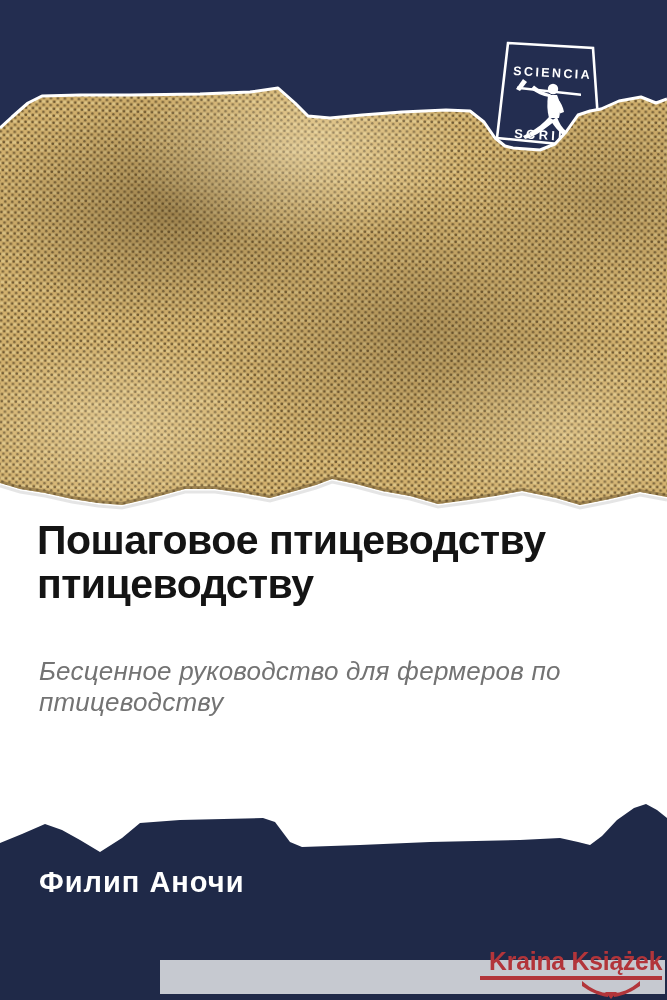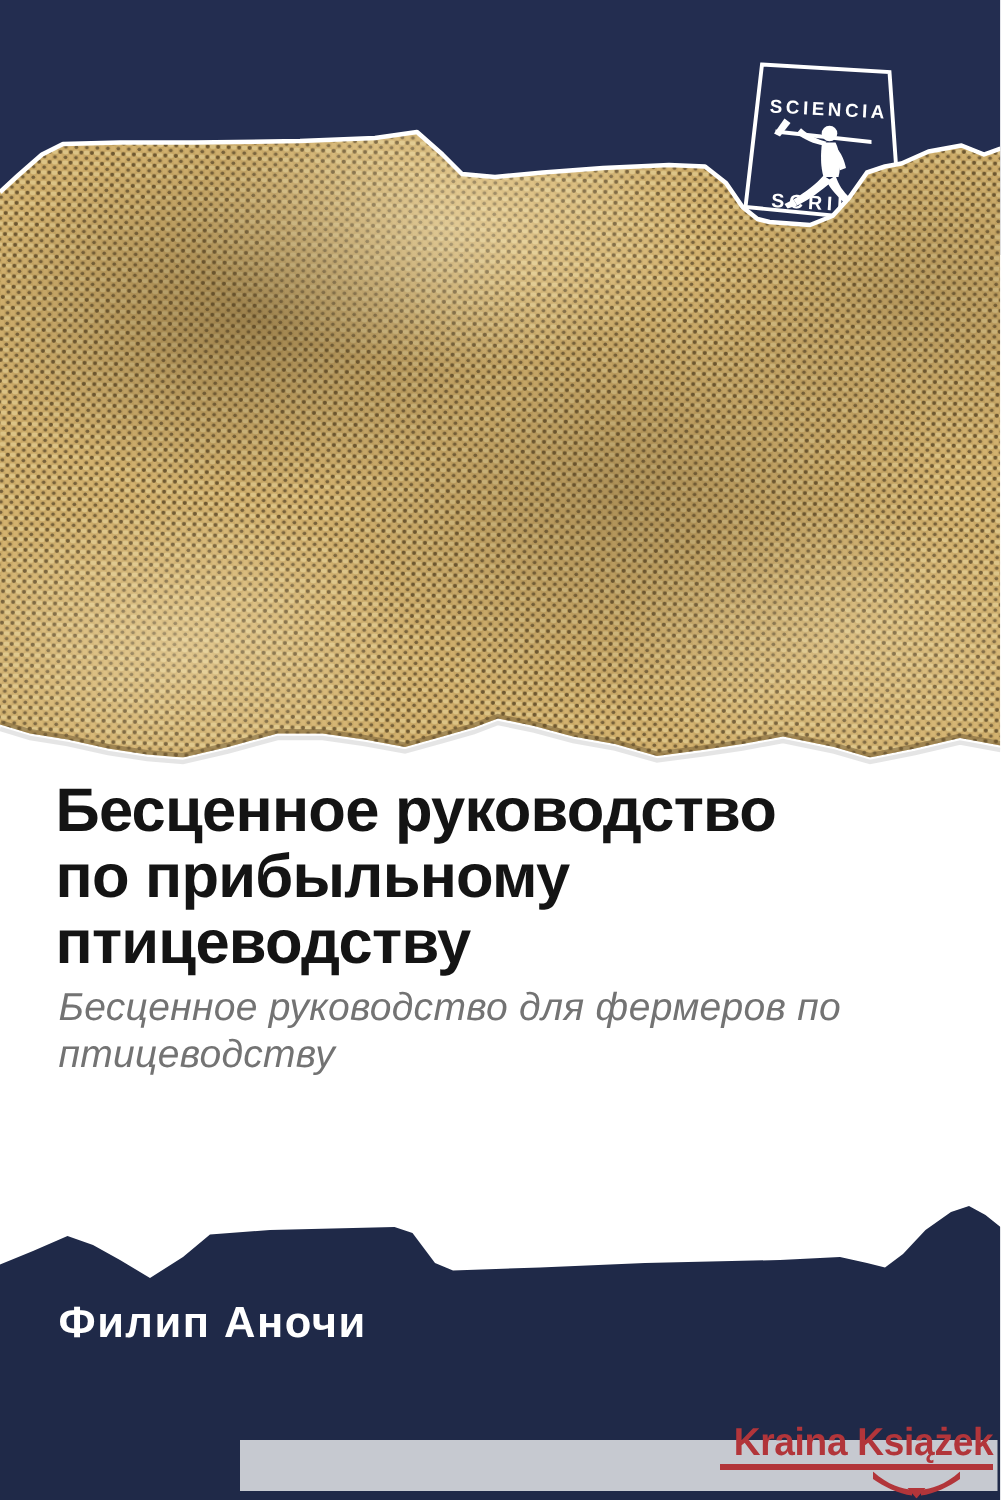--- a/index.html
+++ b/index.html
@@ -110,22 +110,21 @@
 
     <path d="M0,843 L22,834 L45,824 L62,830 L80,840 L100,852 L122,838 L140,823 L180,820
              L263,818 L275,822 L290,842 L302,847 L360,845 L430,842 L520,840 L560,838
              L578,842 L590,845 L602,836 L617,820 L634,808 L646,804 L657,810 L667,818
              L667,1000 L0,1000 Z" fill="#1f2948"></path>
 
     <rect x="160" y="960" width="505" height="34" fill="#c6c9d0"></rect>
   </svg>
 
   <div class="title">
-    <div>Бесценное руководство</div>
-    <div>по прибыльному</div>
+    <div>Пошаговое птицеводству</div>
     <div>птицеводству</div>
   </div>
 
   <div class="subtitle">
     <div>Бесценное руководство для фермеров по</div>
     <div>птицеводству</div>
   </div>
 
   <div class="author">Филип Аночи</div>
 

